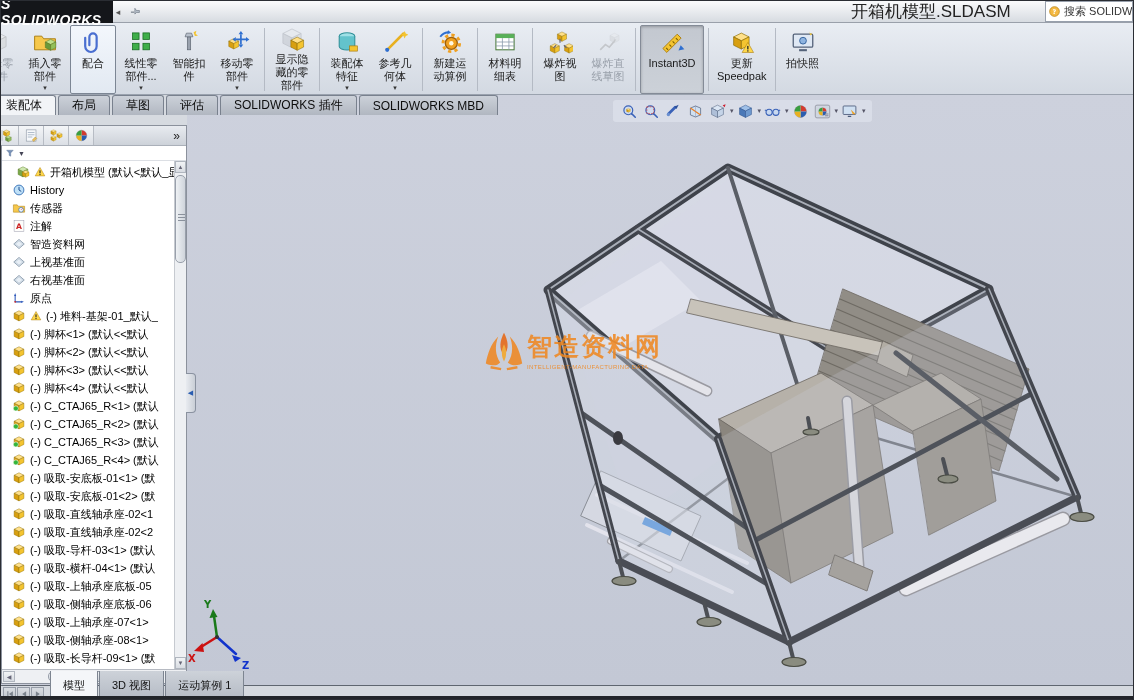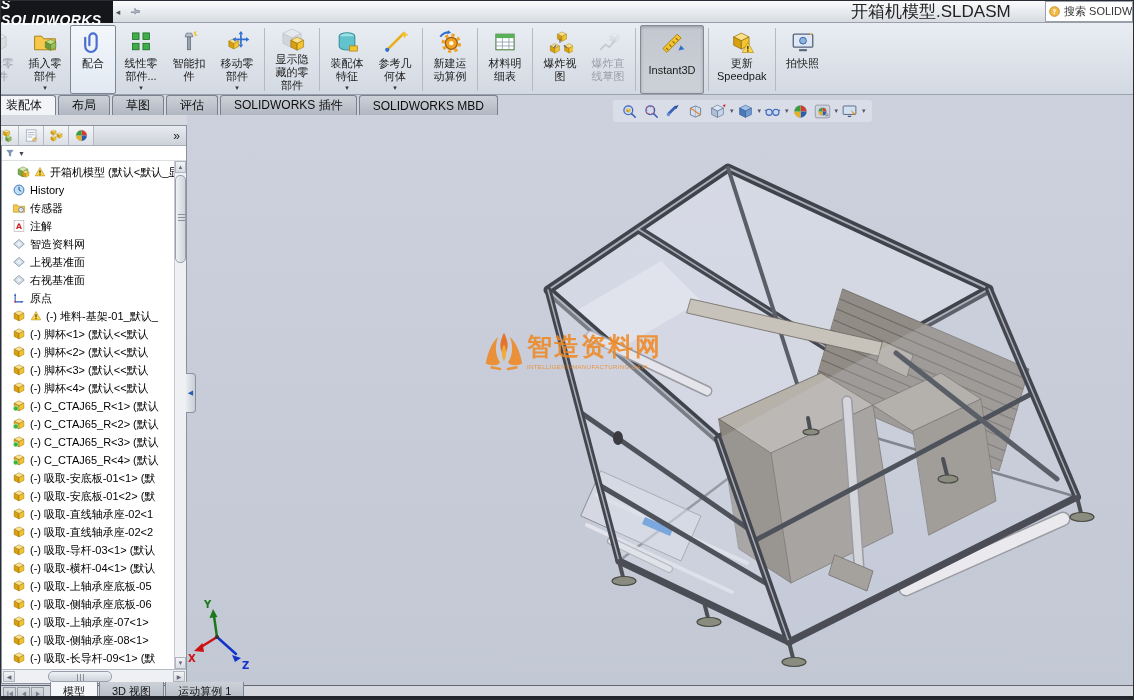--- a/index.html
+++ b/index.html
@@ -21,21 +21,21 @@
   .ribbon{position:absolute;left:0;top:22px;right:0;height:72px;background:linear-gradient(#e9edf3,#d3d9e2);border-bottom:1px solid #9aa2ae;display:flex;align-items:stretch;padding-top:2px;overflow:hidden;z-index:8}
   .rbtn{display:flex;flex-direction:column;align-items:center;min-width:46px;padding:1px 3px 0 3px;margin:0 1px;border:1px solid transparent;border-radius:2px}
   .rbtn.clip{margin-left:-27px}
   .rbtn .ric{height:30px;display:flex;align-items:center;justify-content:center}
   .rbtn .rlb{font-size:11px;line-height:1.18;text-align:center;color:#1a1a1a;white-space:pre-line}
   .rbtn .rdd{height:9px;font-size:7px;color:#333;line-height:9px}
   .rbtn.disabled .rlb{color:#9aa1ab}
   .rbtn.disabled .ric{opacity:.45;filter:grayscale(.9)}
   .rbtn.selected{background:linear-gradient(#f3f7fc,#e2e9f2);border:1px solid #7c8694}
   .rbtn.pressed{background:linear-gradient(#c3c8d0,#ccd1d8);border:1px solid #848b97;box-shadow:inset 0 1px 3px rgba(0,0,0,.25)}
-  .rbtn.wide{min-width:64px;justify-content:space-between}
+  .rbtn.wide{min-width:64px;justify-content:flex-start}
   .vsep{width:1px;background:#b4bac4;margin:3px 3px;flex:none}
 
   
   .leftgutter{position:absolute;left:0;top:94px;width:186px;height:30px;background:#d6dae0;z-index:2}
   .tabbar{position:absolute;left:0;top:94px;height:20px;display:flex;z-index:7}
   .tab{height:20px;display:flex;align-items:center;padding:0 13px;margin-right:2px;font-size:12px;color:#0d0d0d;background:linear-gradient(#ccd1d9,#b1b7c1);border:1px solid #79818e;border-bottom:none;border-radius:3px 3px 0 0;white-space:nowrap}
   .tab.active{background:#f2f4f7;margin-left:-18px;padding-left:22px}
 
   
   .viewport{position:absolute;left:186px;top:94px;width:948px;height:590px;background:linear-gradient(#cdd1dd,#c3c8d5);z-index:1}
@@ -67,21 +67,21 @@
   .hscroll{height:14px;border-top:1px solid #b6bac2;background:#eef0f3;position:relative;flex:none}
   .hs-arrow{position:absolute;top:1px;width:12px;height:11px;display:flex;align-items:center;justify-content:center;font-size:6px;color:#667;background:linear-gradient(#f2f4f6,#d8dce2);border:1px solid #b0b6bf}
   .hs-thumb{position:absolute;left:46px;top:1px;width:64px;height:11px;background:linear-gradient(#eef1f4,#cfd4db);border:1px solid #99a0ab;border-radius:5px}
   .hs-grip{position:absolute;top:2px;left:28px;height:7px;border-left:1px solid #8a919c;box-shadow:3px 0 0 #8a919c,6px 0 0 #8a919c}
   .collapse-tab{position:absolute;left:185px;top:372px;width:10px;height:40px;background:linear-gradient(90deg,#e8ebf0,#c9ced6);border:1px solid #8a92a0;border-left:none;border-radius:0 4px 4px 0;display:flex;align-items:center;justify-content:center;font-size:7px;color:#2a5db0;z-index:6}
 
   
   .bottombar{position:absolute;left:0;top:684px;right:0;height:16px;background:#d5d9df;border-top:1px solid #5f6670;display:flex;align-items:flex-end;z-index:9}
   .navbtns{display:flex;gap:1px;margin:0 6px 1px 2px}
   .navbtn{width:13px;height:13px;background:linear-gradient(#d9dde2,#bfc4cc);border:1px solid #969da8;display:flex;align-items:center;justify-content:center}
-  .btab{height:19px;display:flex;align-items:center;padding:4px 12px;margin-right:1px;font-size:11px;color:#111;background:linear-gradient(#cdd2d9,#b4bac4);border:1px solid #7d8591;border-top:none;border-radius:0 0 3px 3px;white-space:nowrap}
+  .btab{height:30px;display:flex;align-items:center;padding:4px 12px;margin-right:1px;font-size:11px;color:#111;background:linear-gradient(#cdd2d9,#b4bac4);border:1px solid #7d8591;border-top:none;border-radius:0 0 3px 3px;white-space:nowrap}
   .btab.active{background:#f4f6f9}
   .blackline{position:absolute;left:0;right:0;bottom:0;height:3px;background:#22252a;z-index:10}
 </style>
 </head>
 <body>
 
 <div class="app">
 
   <div class="menubar">
     <div class="logo">S SOLIDWORKS</div>

